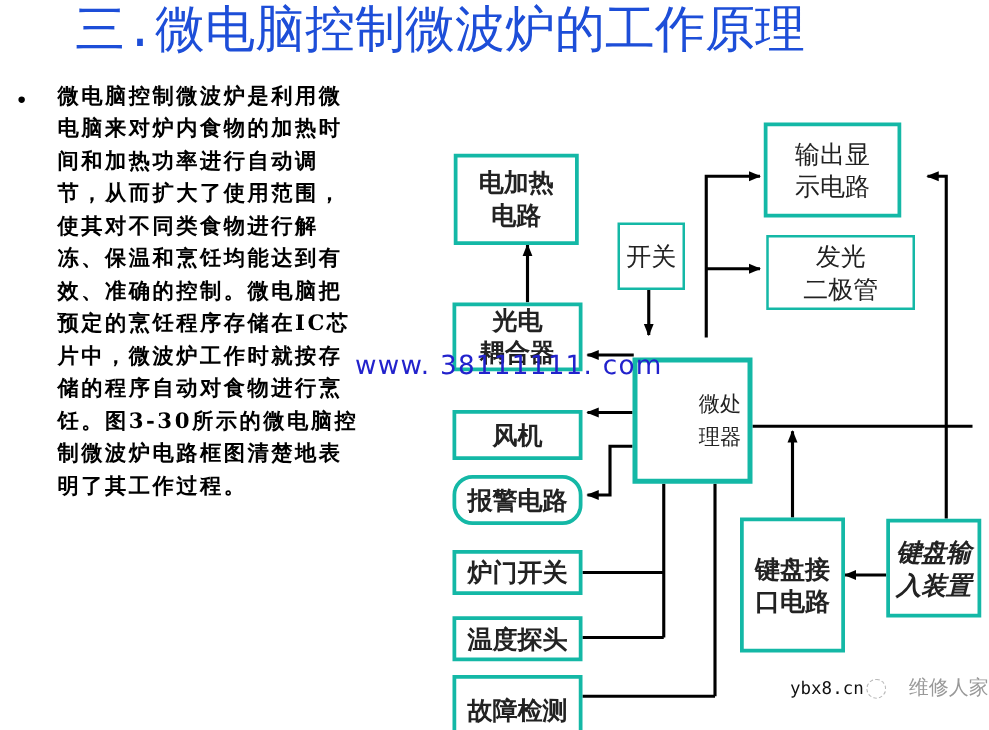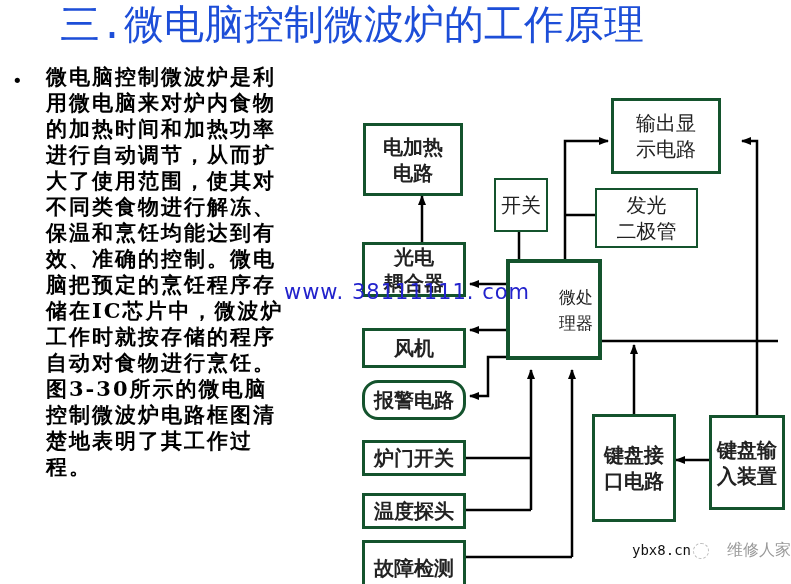--- a/index.html
+++ b/index.html
@@ -13,26 +13,26 @@
     font-size: 40px; line-height: 52px; color: #1d4ed8;
     letter-spacing: 0px; white-space: nowrap;
     font-family: Liberation Mono, monospace;
   }
   .bullet {
     position: absolute; left: 12px; top: 70px;
     font-size: 18px; color: #000; font-family: "DejaVu Sans", sans-serif;
   }
   .body-text {
     position: absolute; left: 46px; top: 64px; width: 244px;
-    font-size: 21px; line-height: 26px; color: #000;
+    font-size: 17px; line-height: 26px; color: #000;
     font-weight: bold; letter-spacing: 2px; word-break: break-all;
     font-family: "DejaVu Serif", serif;
   }
   .box {
-    position: absolute; border: 3px solid #14532d; background: #fff;
+    position: absolute; border: 3px solid #14b8a6; background: #fff;
     display: flex; align-items: center; justify-content: center;
     text-align: center; font-size: 20px; line-height: 26px;
     font-weight: bold; color: #222; box-sizing: border-box;
     font-family: "DejaVu Serif", serif;
   }
   .box.thin { border-width: 2px; font-weight: normal; }
   .box span { display: block; white-space: pre-line; }
   svg.diagram { position: absolute; left: 0; top: 0; }
   .watermark-url {
     position: absolute; left: 284px; top: 280px;
@@ -111,36 +111,36 @@
 </div>
 <div class="box" style="left:362px;top:493px;width:104px;height:36px;">
   <span>温度探头</span>
 </div>
 <div class="box" style="left:362px;top:540px;width:104px;height:56px;">
   <span>故障检测</span>
 </div>
 <div class="box thin" style="left:494px;top:178px;width:54px;height:54px;">
   <span>开关</span>
 </div>
-<div class="box thin" style="left:506px;top:259px;width:96px;height:101px;border-width:4px;font-size:17px;padding-left:44px;">
+<div class="box thin" style="left:506px;top:286px;width:96px;height:101px;border-width:4px;font-size:17px;padding-left:44px;">
   <span>微处理器</span>
 </div>
 <div class="box thin" style="left:611px;top:98px;width:110px;height:76px;border-width:3px;">
   <span>输出显
 示电路</span>
 </div>
-<div class="box thin" style="left:595px;top:188px;width:103px;height:60px;">
+<div class="box thin" style="left:613px;top:188px;width:119px;height:60px;">
   <span>发光
 二极管</span>
 </div>
 <div class="box" style="left:592px;top:414px;width:84px;height:108px;align-items:center;">
   <span>键盘接
 口电路</span>
 </div>
-<div class="box" style="left:709px;top:415px;width:76px;height:95px;">
+<div class="box" style="left:709px;top:415px;width:76px;height:79px;font-style:italic;">
   <span>键盘输
 入装置</span>
 </div>
 
 <div class="watermark-url">www. 38111111. com</div>
 <div class="watermark-brand">
   <span>ybx8.cn</span><span class="wm-icon"></span><span class="cn-name">维修人家</span>
 </div>
 
 </body></html>

